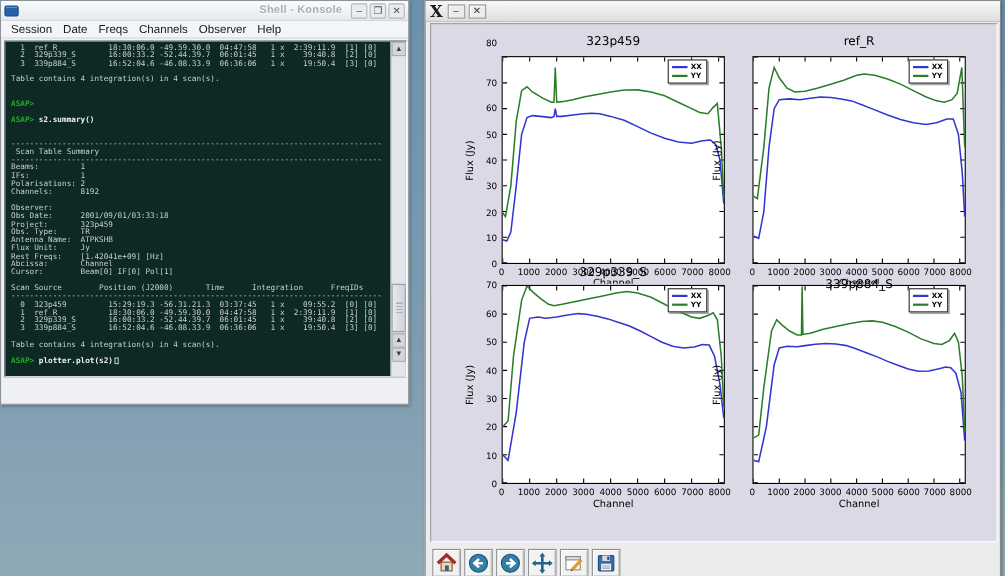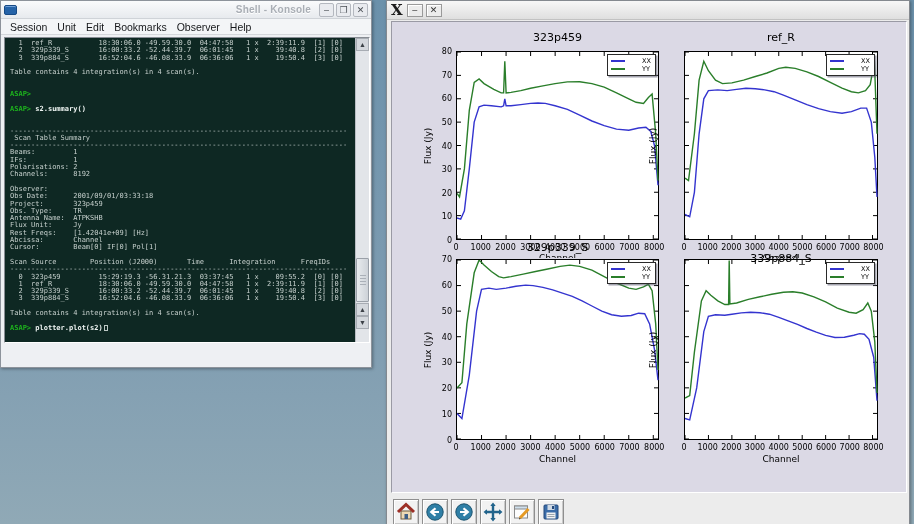--- a/index.html
+++ b/index.html
@@ -92,21 +92,21 @@
     font-family:"DejaVu Sans", sans-serif; }
   .tick-label { position:absolute; font-size:8px; color:#000; font-family:"DejaVu Sans", sans-serif; }
   .tick-label.yt { text-align:right; }
   .tick-label.xt { text-align:center; }
   .ax-label { position:absolute; font-size:9px; color:#000; font-family:"DejaVu Sans", sans-serif;
     text-align:center; }
   .ax-ylabel { transform:translate(-50%,-50%) rotate(-90deg); white-space:nowrap; z-index:6; }
   .clipwrap { position:absolute; overflow:hidden; }
   .legend { position:absolute; background:#fff; border:1px solid #2a2a2a;
     box-shadow:1.5px 1.5px 0 rgba(90,90,110,.55); padding:2px 4px 2px 3px; z-index:5; }
-  .legend-row { display:flex; align-items:center; gap:17px; height:8px; }
+  .legend-row { display:flex; align-items:center; gap:3px; height:8px;font-weight:bold; }
   .legend-line { width:14px; height:2px; }
   .legend-text { font-size:6.5px; font-family:"DejaVu Sans", sans-serif; color:#000; }
   .p-toolbar { position:absolute; left:4px; top:496px; width:516px; height:40px;
     background:#ececec; display:flex; align-items:flex-start; padding:2px 0 0 2px; gap:3px; }
   .tb-btn { width:26px; height:26px; background:#f2f2f2; border:1px solid #8f8f8f;
     box-shadow:inset 1px 1px 0 #ffffff, inset -1px -1px 0 #c9c9c9;
     display:flex; align-items:center; justify-content:center; }
 </style>
 </head>
 <body>
@@ -116,23 +116,23 @@
     <div class="k-win-icon"></div>
     <div class="k-title">Shell - Konsole</div>
     <div class="k-btns">
       <div class="k-btn">–</div>
       <div class="k-btn">❐</div>
       <div class="k-btn">✕</div>
     </div>
   </div>
   <div class="k-menubar">
     <span class="k-menu-item">Session</span>
-    <span class="k-menu-item">Unit</span>
-    <span class="k-menu-item">Edit</span>
-    <span class="k-menu-item">Bookmarks</span>
+    <span class="k-menu-item">Date</span>
+    <span class="k-menu-item">Freqs</span>
+    <span class="k-menu-item">Channels</span>
     <span class="k-menu-item">Observer</span>
     <span class="k-menu-item">Help</span>
   </div>
   <div class="k-termframe">
     <div class="k-termtext"><div class="tl"><span class="">  1  ref_R           18:30:06.0 -49.59.30.0  04:47:58   1 x  2:39:11.9  [1] [0]</span></div><div class="tl"><span class="">  2  329p339_S       16:00:33.2 -52.44.39.7  06:01:45   1 x    39:40.8  [2] [0]</span></div><div class="tl"><span class="">  3  339p884_S       16:52:04.6 -46.08.33.9  06:36:06   1 x    19:50.4  [3] [0]</span></div><div class="tl"><span class=""> </span></div><div class="tl"><span class="">Table contains 4 integration(s) in 4 scan(s).</span></div><div class="tl"><span class=""> </span></div><div class="tl"><span class=""> </span></div><div class="tl"><span class="prompt">ASAP&gt;</span><span class="cmd"></span></div><div class="tl"><span class=""> </span></div><div class="tl"><span class="prompt">ASAP&gt;</span><span class="cmd"> s2.summary()</span></div><div class="tl"><span class=""> </span></div><div class="tl"><span class=""> </span></div><div class="tl"><span class="">--------------------------------------------------------------------------------</span></div><div class="tl"><span class=""> Scan Table Summary</span></div><div class="tl"><span class="">--------------------------------------------------------------------------------</span></div><div class="tl"><span class="">Beams:         1</span></div><div class="tl"><span class="">IFs:           1</span></div><div class="tl"><span class="">Polarisations: 2</span></div><div class="tl"><span class="">Channels:      8192</span></div><div class="tl"><span class=""> </span></div><div class="tl"><span class="">Observer:</span></div><div class="tl"><span class="">Obs Date:      2001/09/01/03:33:18</span></div><div class="tl"><span class="">Project:       323p459</span></div><div class="tl"><span class="">Obs. Type:     TR</span></div><div class="tl"><span class="">Antenna Name:  ATPKSHB</span></div><div class="tl"><span class="">Flux Unit:     Jy</span></div><div class="tl"><span class="">Rest Freqs:    [1.42041e+09] [Hz]</span></div><div class="tl"><span class="">Abcissa:       Channel</span></div><div class="tl"><span class="">Cursor:        Beam[0] IF[0] Pol[1]</span></div><div class="tl"><span class=""> </span></div><div class="tl"><span class="">Scan Source        Position (J2000)       Time      Integration      FreqIDs</span></div><div class="tl"><span class="">--------------------------------------------------------------------------------</span></div><div class="tl"><span class="">  0  323p459         15:29:19.3 -56.31.21.3  03:37:45   1 x    09:55.2  [0] [0]</span></div><div class="tl"><span class="">  1  ref_R           18:30:06.0 -49.59.30.0  04:47:58   1 x  2:39:11.9  [1] [0]</span></div><div class="tl"><span class="">  2  329p339_S       16:00:33.2 -52.44.39.7  06:01:45   1 x    39:40.8  [2] [0]</span></div><div class="tl"><span class="">  3  339p884_S       16:52:04.6 -46.08.33.9  06:36:06   1 x    19:50.4  [3] [0]</span></div><div class="tl"><span class=""> </span></div><div class="tl"><span class="">Table contains 4 integration(s) in 4 scan(s).</span></div><div class="tl"><span class=""> </span></div><div class="tl"><span class="prompt">ASAP&gt;</span><span class="cmd"> plotter.plot(s2)</span><span class="cursor"></span></div></div>
     <div class="k-scrollbar">
       <div class="k-sb-btn k-sb-up">▲</div>
       <div class="k-sb-thumb"></div>
       <div class="k-sb-btn k-sb-up2">▲</div>
       <div class="k-sb-btn k-sb-down">▼</div>
@@ -159,21 +159,21 @@
       <div class="tick-label xt" style="left: 221.462px; top: 221px; width: 32px;">7000</div>
       <div class="tick-label xt" style="left: 246.242px; top: 221px; width: 32px;">8000</div>
       <div class="tick-label yt" style="left: 40px; top: 214px; width: 20px;">0</div>
       <div class="tick-label yt" style="left: 40px; top: 190.375px; width: 20px;">10</div>
       <div class="tick-label yt" style="left: 40px; top: 166.75px; width: 20px;">20</div>
       <div class="tick-label yt" style="left: 40px; top: 143.125px; width: 20px;">30</div>
       <div class="tick-label yt" style="left: 40px; top: 119.5px; width: 20px;">40</div>
       <div class="tick-label yt" style="left: 40px; top: 95.875px; width: 20px;">50</div>
       <div class="tick-label yt" style="left: 40px; top: 72.25px; width: 20px;">60</div>
       <div class="tick-label yt" style="left: 40px; top: 48.625px; width: 20px;">70</div>
-      <div class="tick-label yt" style="left: 40px; top: 25px; width: 20px;">80</div>
+      <div class="tick-label yt" style="left: 40px; top: 13px; width: 20px;">80</div>
       <div class="clipwrap" style="left: 140.5px; top: 231px; width: 50px; height: 5px;">
         <div class="ax-label" style="position: static;">Channel</div>
       </div>
       <div class="ax-label ax-ylabel" style="left: 36px; top: 123.5px;">Flux (Jy)</div>
       <div class="axes" style="left: 64px; top: 29px; width: 203px; height: 189px;">
         <svg width="203" height="189">
           <line x1="0" y1="187" x2="0" y2="183" stroke="#000" stroke-width="1"></line>
           <line x1="0" y1="0" x2="0" y2="4" stroke="#000" stroke-width="1"></line>
           <line x1="24.5361328125" y1="187" x2="24.5361328125" y2="183" stroke="#000" stroke-width="1"></line>
           <line x1="24.5361328125" y1="0" x2="24.5361328125" y2="4" stroke="#000" stroke-width="1"></line>

